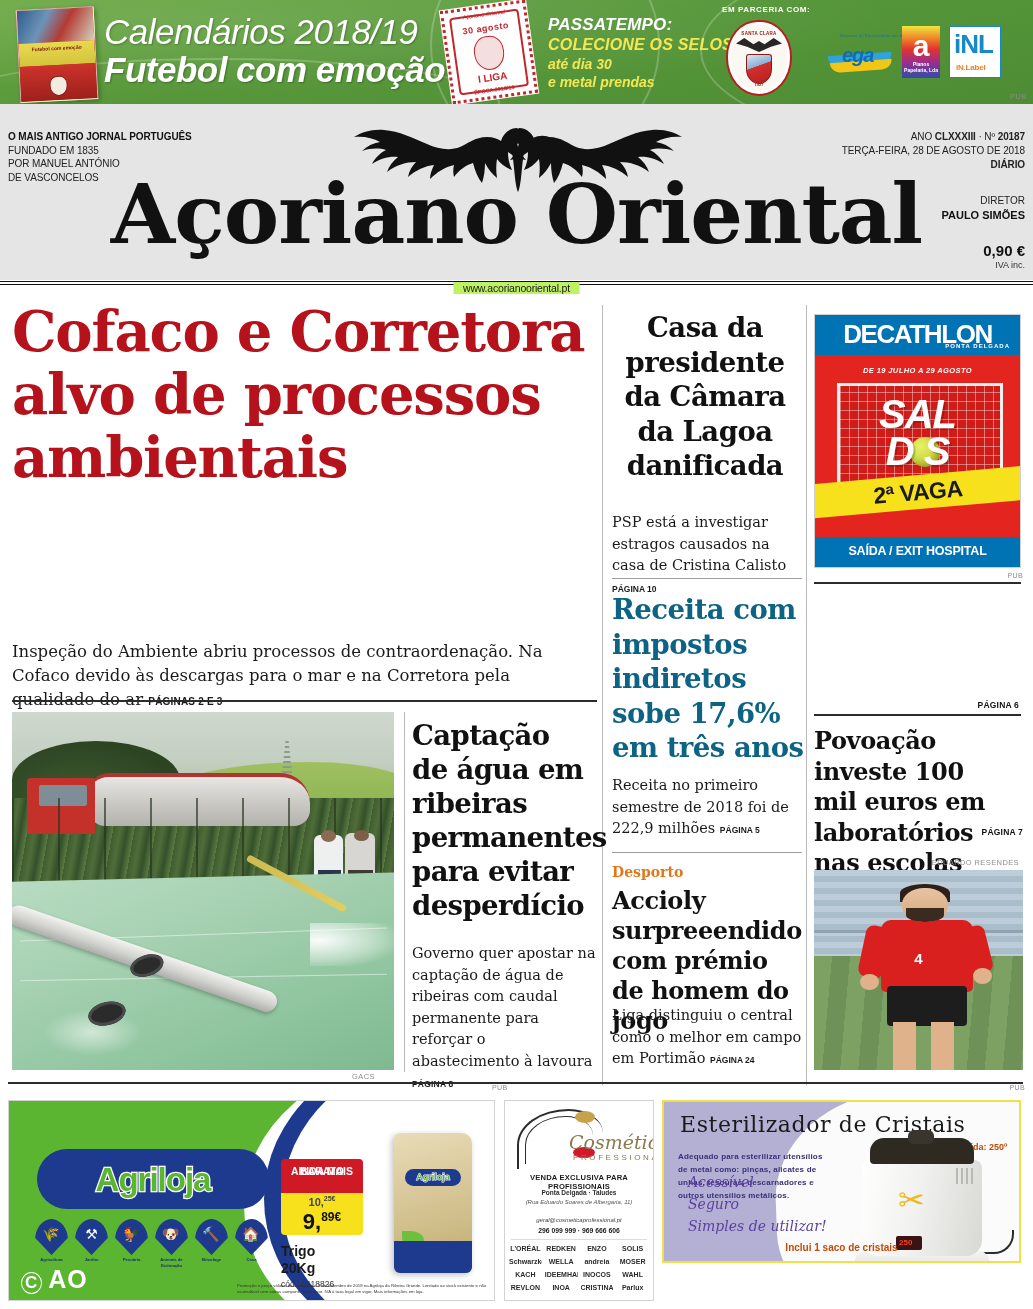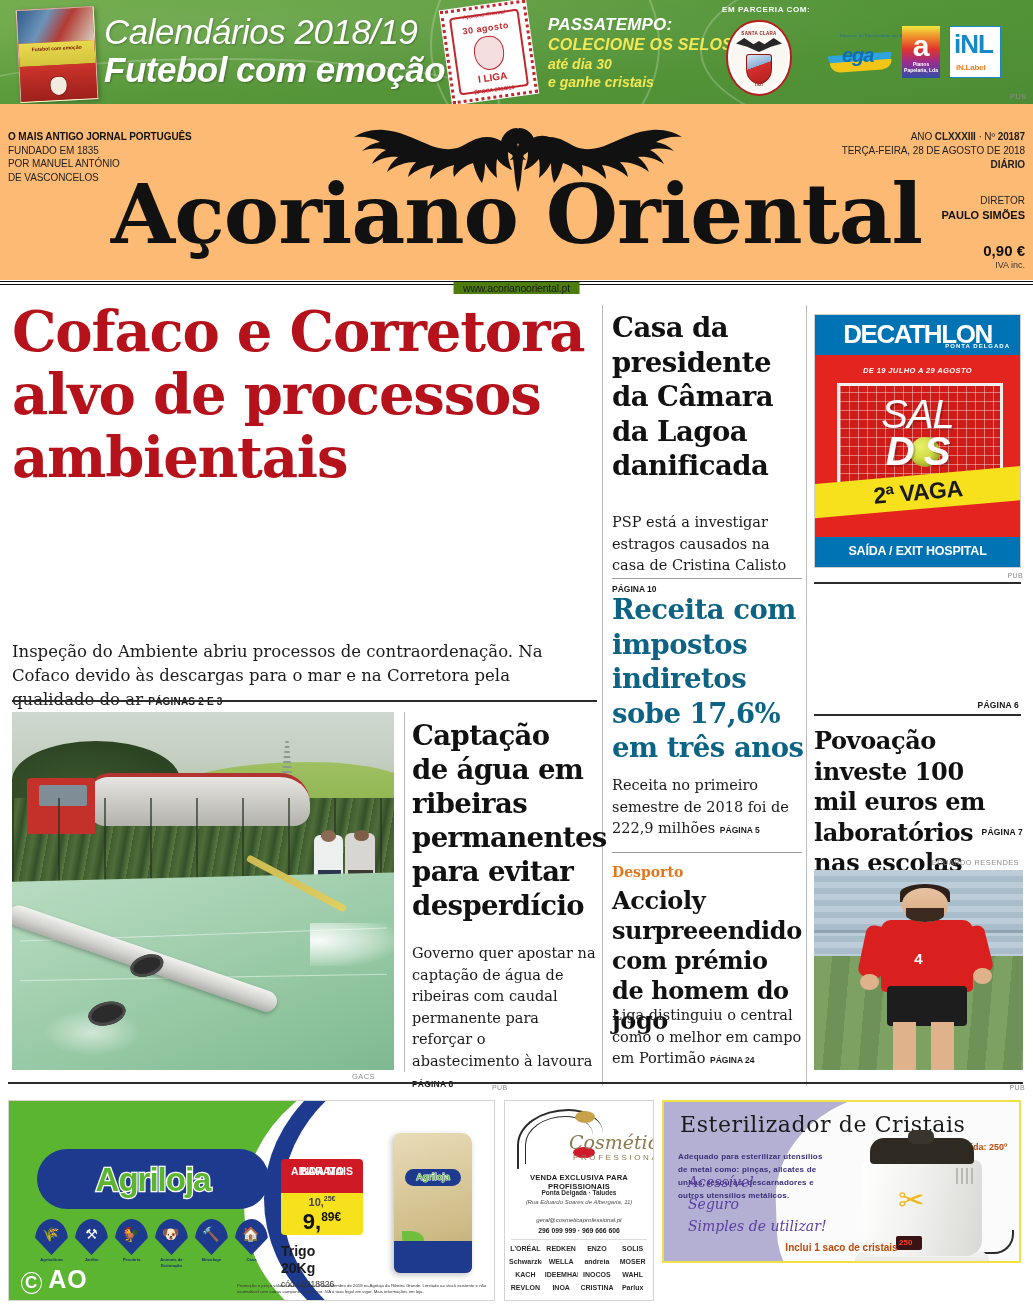--- a/index.html
+++ b/index.html
@@ -106,21 +106,21 @@
   .logo-pianos .a{position:absolute;left:50%;top:5px;transform:translateX(-50%);font-size:30px;font-weight:bold;color:#ffffff;line-height:30px;font-family:"Liberation Sans",sans-serif;}
   .logo-pianos .n{position:absolute;left:0;right:0;bottom:5px;text-align:center;font-size:5px;font-weight:bold;color:#ffffff;line-height:6px;}
 
   .logo-inl { position:absolute; left:949px; top:26px; width:52px; height:52px; background:#ffffff; border:1px solid #1789c9;}
   .logo-inl .i{position:absolute;left:4px;top:4px;font-size:26px;font-weight:bold;color:#1789c9;line-height:26px;letter-spacing:-1px;}
   .logo-inl .b{position:absolute;left:6px;bottom:5px;font-size:8px;font-weight:bold;color:#ef7d22;letter-spacing:-0.2px;}
 
   .pub-top { position:absolute; right:6px; top:92px; font-size:7.5px; color:#8a8a8a; letter-spacing:0.5px;}
 
   
-  .masthead { position:absolute; left:0; top:104px; width:1033px; height:176px; background:#fdba74;}
+  .masthead { position:absolute; left:0; top:104px; width:1033px; height:176px; background:#e5e5e5;}
   .mh-left { position:absolute; left:8px; top:26px; line-height:13.5px;}
   .mh-left .b { font-size:10px; font-weight:bold; color:#111; letter-spacing:-0.1px; }
   .mh-left .n { font-size:10px; color:#222; letter-spacing:-0.1px; }
   .mh-right { position:absolute; right:8px; top:26px; text-align:right; line-height:14px;}
   .mh-right .ln { font-size:10px; color:#222; letter-spacing:-0.1px;}
   .mh-right .ln b { font-weight:bold; }
   .mh-right .dir { margin-top:22px; font-size:10px; color:#222; }
   .mh-right .dirname { font-size:11px; font-weight:bold; color:#111; }
   .mh-right .price { margin-top:22px; font-size:15px; font-weight:bold; color:#111;}
   .mh-right .iva { font-size:9px; color:#333; }
@@ -128,21 +128,21 @@
   .eagle-wrap { position:absolute; left:50%; top:14px; transform:translateX(-50%); width:440px; height:74px;}
   .title-wrap { position:absolute; left:50%; top:62px; transform:translateX(-50%); width:840px; text-align:center; }
   .title-wrap .tt {
     font-family: "DejaVu Serif", serif; font-weight:bold;
     font-size:83px; line-height:96px; color:#111; letter-spacing:-1px;
     white-space:nowrap;
   }
   .rule-line { position:absolute; left:0; top:280px; width:1033px; height:8px; }
   .rule-line .r1 { position:absolute; left:0; top:1px; width:1033px; height:1px; background:#111;}
   .rule-line .r2 { position:absolute; left:0; top:4px; width:1033px; height:1px; background:#111;}
-  .weburl { position:absolute; left:50%; top:282px; transform:translateX(-50%); background:#4d7c0f; padding:0 10px;
+  .weburl { position:absolute; left:50%; top:282px; transform:translateX(-50%); background:#bef264; padding:0 10px;
      font-size:10.5px; color:#1a1a1a; letter-spacing:-0.2px;}
 
   
   .vline { position:absolute; width:1px; background:#b9b9b9; }
 
   
   .lead-head {
     position:absolute; left:12px; top:300px; width:580px;
     font-family:"DejaVu Serif", serif; font-weight:bold;
     font-size:56px; line-height:63px; color:#b5121b; letter-spacing:-1.2px;
@@ -204,21 +204,21 @@
   .cap-head { position:absolute; left:412px; top:718px; width:182px;
      font-family:"DejaVu Serif", serif; font-weight:bold; font-size:27.5px; line-height:34px;
      color:#111; letter-spacing:-0.6px;}
   .cap-body { position:absolute; left:412px; top:943px; width:184px;
      font-family:"DejaVu Serif", serif; font-size:14.5px; line-height:21.5px; color:#1a1a1a;}
   .cap-body .pg { font-family:"Liberation Sans",sans-serif; font-size:8.5px; font-weight:bold; letter-spacing:0.2px;}
 
   
   .mid-head { position:absolute; left:612px; top:310px; width:186px;
      font-family:"DejaVu Serif", serif; font-weight:bold; font-size:27.5px; line-height:34.5px;
-     color:#111; letter-spacing:-0.5px;}
+     color:#111; letter-spacing:-0.5px;text-align:center;}
   .mid-body { position:absolute; left:612px; top:512px; width:190px;
      font-family:"DejaVu Serif", serif; font-size:14.5px; line-height:21.5px; color:#1a1a1a;}
   .mid-body .pg { font-family:"Liberation Sans",sans-serif; font-size:8.5px; font-weight:bold;}
 
   .rec-head { position:absolute; left:612px; top:592px; width:192px;
      font-family:"DejaVu Serif", serif; font-weight:bold; font-size:27.5px; line-height:34.5px;
      color:#0d6384; letter-spacing:-0.5px;}
   .rec-body { position:absolute; left:612px; top:775px; width:192px;
      font-family:"DejaVu Serif", serif; font-size:14.5px; line-height:21.5px; color:#1a1a1a;}
   .rec-body .pg { font-family:"Liberation Sans",sans-serif; font-size:8.5px; font-weight:bold;}
@@ -242,21 +242,21 @@
   .dc-city { position:absolute; right:10px; top:28px; font-size:6px; font-weight:bold; color:#ffffff; letter-spacing:1px;}
   .dc-dates { position:absolute; left:50%; top:51px; transform:translateX(-50%);
       font-size:7.5px; font-weight:bold; color:#ffffff; letter-spacing:0.4px; white-space:nowrap; font-style:italic;}
   .dc-goal { position:absolute; left:22px; top:68px; width:166px; height:100px;
       background:
         repeating-linear-gradient(90deg, rgba(255,255,255,0.4) 0 1px, transparent 1px 9px),
         repeating-linear-gradient(0deg, rgba(255,255,255,0.4) 0 1px, transparent 1px 9px),
         #cf1c18;
       border-top:3px solid #f0f0f0; border-left:3px solid #f0f0f0; border-right:3px solid #f0f0f0;}
   .dc-sal { position:absolute; left:50%; top:77px; transform:translateX(-50%);
-      font-size:40px; font-weight:normal; color:#ffffff; letter-spacing:-1px; font-style:italic;
+      font-size:40px; font-weight:bold; color:#ffffff; letter-spacing:-1px; font-style:italic;
       text-shadow: 2px 2px 0 rgba(0,0,0,0.18);}
   .dc-dos { position:absolute; left:50%; top:114px; transform:translateX(-50%);
       font-size:40px; font-weight:bold; color:#ffffff; letter-spacing:-1px; font-style:italic;
       text-shadow: 2px 2px 0 rgba(0,0,0,0.18);}
   .dc-ball { position:absolute; left:95px; top:122px; width:30px; height:30px; border-radius:50%;
       background: radial-gradient(circle at 35% 32%, #e8f06a 0%, #cbd83e 55%, #a8b62c 100%);
       box-shadow: inset -3px -3px 6px rgba(0,0,0,0.2);}
   .dc-band { position:absolute; left:-6px; top:160px; width:220px; height:34px; background:#f7e01c; transform: rotate(-5deg);}
   .dc-vaga { position:absolute; left:50%; top:164px; transform:translateX(-50%) rotate(-5deg);
       font-size:23px; font-weight:bold; color:#1a1a1a; white-space:nowrap; letter-spacing:-0.5px;}
@@ -426,21 +426,21 @@
       <div class="d">30 agosto</div>
       <div class="crestmini"></div>
       <div class="lg">I LIGA</div>
       <div class="ep">ÉPOCA 2018/19</div>
     </div>
 
     <div class="passatempo">
       <div class="pt-l1">PASSATEMPO:</div>
       <div class="pt-l2">COLECIONE OS SELOS</div>
       <div class="pt-l3">até dia 30</div>
-      <div class="pt-l4">e ganhe cristais</div>
+      <div class="pt-l4">e metal prendas</div>
     </div>
 
     <div class="parceria">EM PARCERIA COM:</div>
     <div class="sc-crest">
       <div class="nm">SANTA CLARA</div>
       <div class="eagle"></div>
       <div class="shield"></div>
       <div class="fo">1927</div>
     </div>
 

